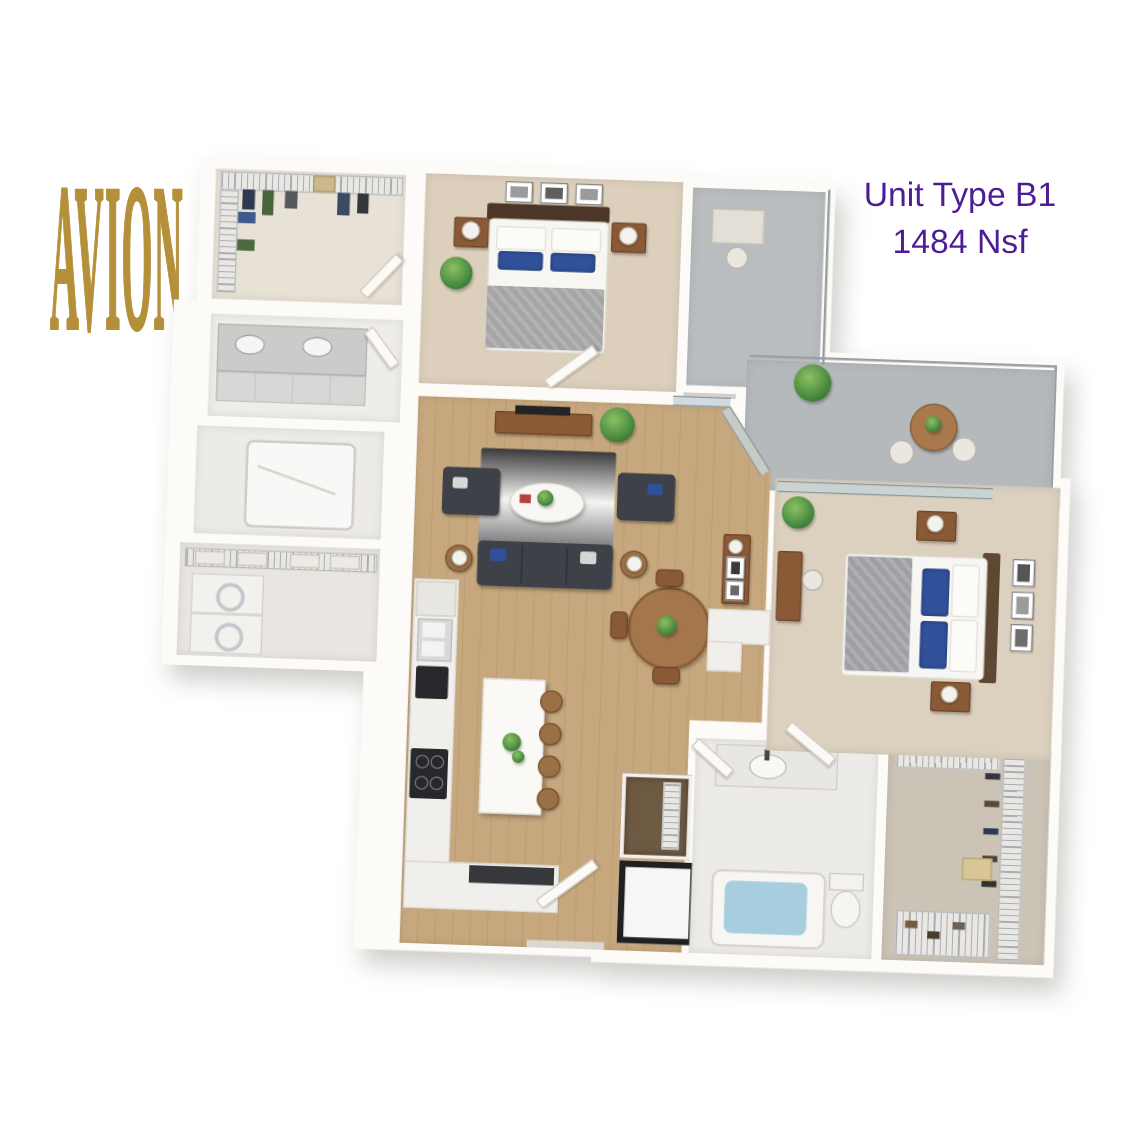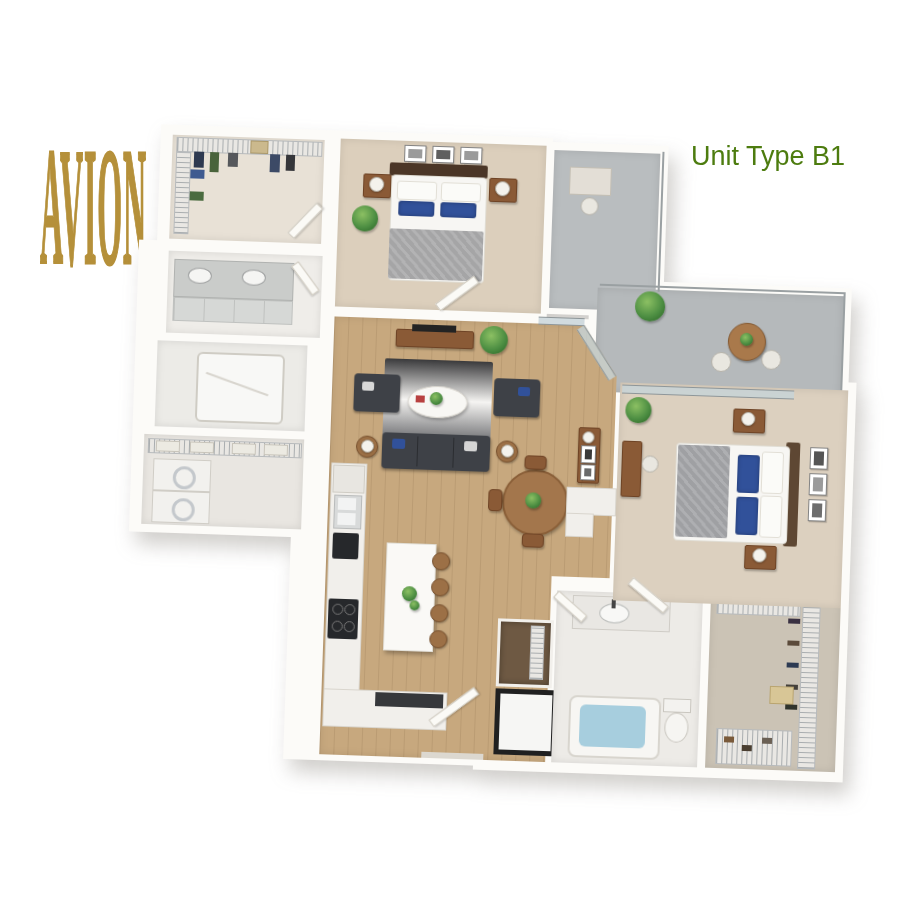--- a/index.html
+++ b/index.html
@@ -4,21 +4,21 @@
 <style>
   html,body{margin:0;padding:0;}
   body{width:900px;height:900px;background:#ffffff;position:relative;overflow:hidden;
        font-family:"Liberation Sans", sans-serif;}
   .abs{position:absolute;}
   
   #logo{left:40px;top:122px;font-family:"Liberation Serif", serif;font-weight:bold;
         font-size:168px;line-height:1;color:#B5903A;-webkit-text-stroke:3px #B5903A;
         letter-spacing:.03em;transform:scale(.19,1.0);transform-origin:0 0;white-space:nowrap;}
   
-  #unit-info{left:648px;top:138px;width:240px;text-align:center;color:#4d7c0f;
+  #unit-info{left:648px;top:138px;width:240px;text-align:center;color:#4c1d95;
              font-size:27px;line-height:37px;font-weight:400;}
   
   #plan{left:136px;top:134px;width:728px;height:640px;transform:rotate(2deg);
         transform-origin:300px 200px;
         filter:drop-shadow(7px 12px 10px rgba(110,104,92,.32));}
   .slab{position:absolute;background:#fcfbf8;}
   .floor{position:absolute;box-shadow:inset 0 0 8px rgba(0,0,0,.10);}
   .wire{position:absolute;background:repeating-linear-gradient(90deg,#a9adaf 0 1px,transparent 1px 5px),#e9e7e3;border:1px solid #b7babc;}
   .wirev{position:absolute;background:repeating-linear-gradient(0deg,#a9adaf 0 1px,transparent 1px 5px),#e9e7e3;border:1px solid #b7babc;}
   .wood{position:absolute;background:#8a5a36;border:1px solid #6e4325;border-radius:2px;box-shadow:1px 2px 2px rgba(0,0,0,.25);}
@@ -38,20 +38,21 @@
   .chair-sm{position:absolute;border-radius:50%;background:#e9e7e0;border:1px solid #b6b3aa;}
   .stool{position:absolute;border-radius:50%;background:#9c7046;border:1px solid #7a5330;box-shadow:1px 1px 2px rgba(0,0,0,.3);}
 </style>
 </head>
 <body>
 
 <div id="logo" class="abs">AVION</div>
 
 <div id="unit-info" class="abs">
   <div>Unit Type B1</div>
+  <div>1484 Nsf</div>
 </div>
 
 <div id="plan" class="abs">
 
   <div class="slab" style="left:18px;top:0;width:392px;height:214px"></div>
   <div class="slab" style="left:0;top:116px;width:198px;height:292px"></div>
   <div class="slab" style="left:162px;top:180px;width:340px;height:450px"></div>
   <div class="slab" style="left:404px;top:4px;width:122px;height:172px"></div>
   <div class="slab" style="left:452px;top:140px;width:262px;height:120px"></div>
   <div class="slab" style="left:472px;top:234px;width:250px;height:234px"></div>

